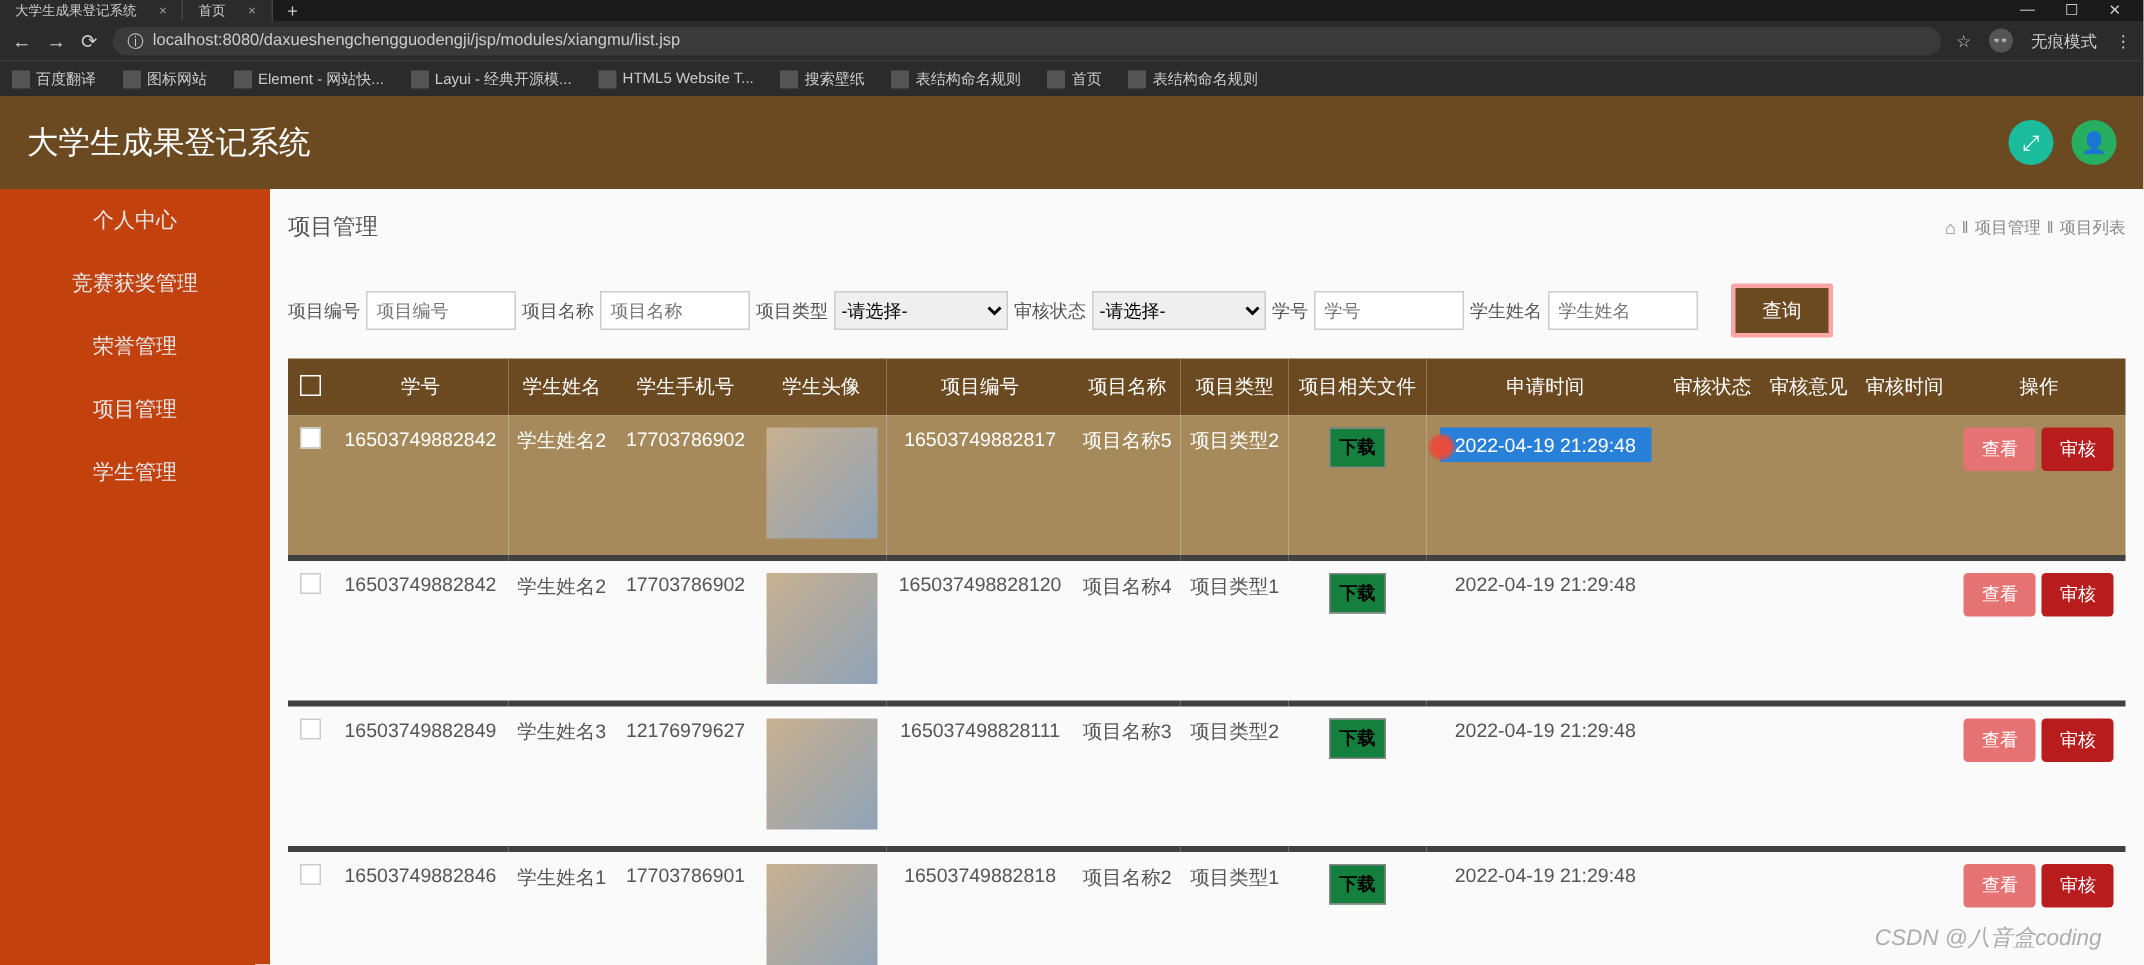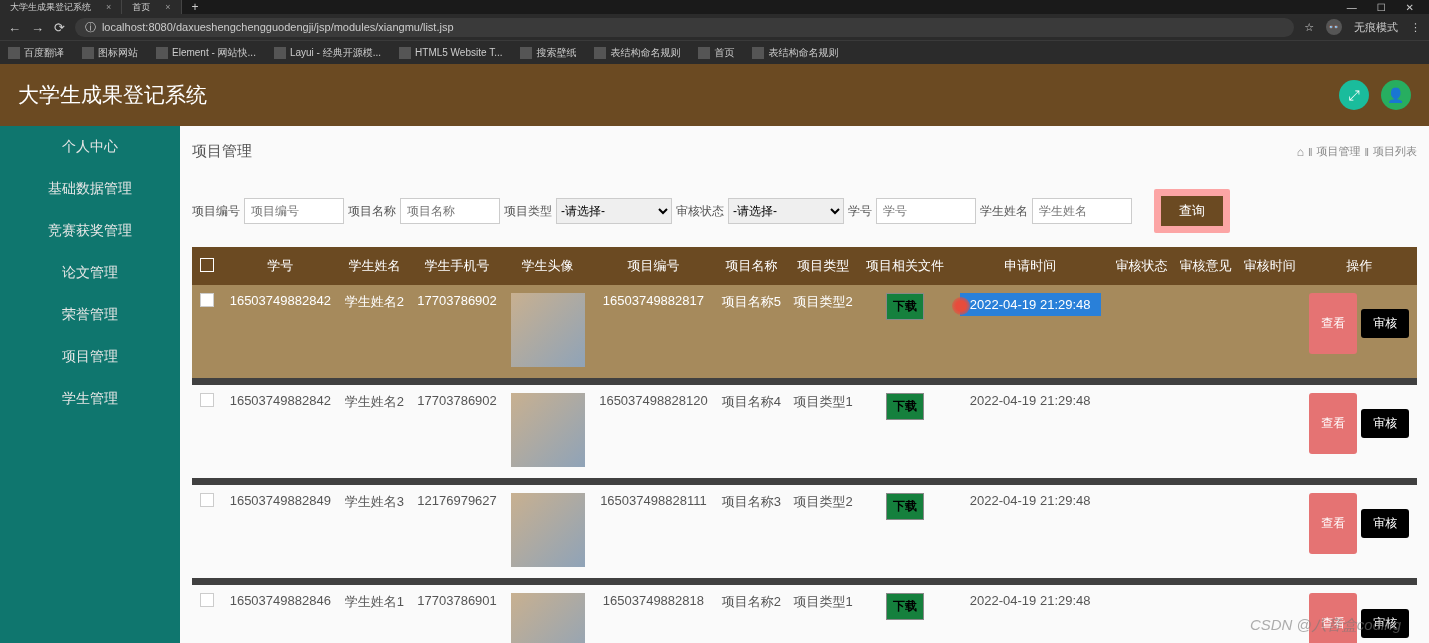--- a/index.html
+++ b/index.html
@@ -24,50 +24,50 @@
 
 
 .app-header { background: #6b4a22; height: 62px; display: flex; align-items: center; padding: 0 18px; color: #fff; }
 .app-title { font-size: 21px; font-weight: normal; }
 .header-right { margin-left: auto; display: flex; gap: 12px; }
 .hicon { width: 30px; height: 30px; border-radius: 50%; display: flex; align-items: center; justify-content: center; color: #fff; font-size: 14px; }
 .hicon.teal { background: #1abc9c; }
 .hicon.green { background: #27ae60; }
 
 .app-body { display: flex; height: calc(643px - 64px - 62px); }
-.sidebar { width: 180px; background: #0f766e; color: #e6e6e6; }
+.sidebar { width: 180px; background: #c2410c; color: #e6e6e6; }
 .side-item { padding: 12px 0; text-align: center; font-size: 14px; cursor: pointer; }
 
 .main { flex: 1; background: #fafafa; overflow-y: auto; padding: 10px 12px 0 12px; }
 .page-head { display: flex; align-items: center; padding: 6px 0 14px 0; }
 .page-title { font-size: 15px; color: #555; }
 .breadcrumb { margin-left: auto; font-size: 11px; color: #888; display: flex; align-items: center; gap: 4px; }
 .crumb-home { font-size: 12px; }
 
 .search-row { display: flex; align-items: center; gap: 4px; padding: 14px 0; flex-wrap: nowrap; }
 .field-label { font-size: 12px; color: #555; white-space: nowrap; }
 .field-input { width: 100px; height: 26px; border: 1px solid #ccc; padding: 0 6px; font-size: 12px; }
 .field-select { width: 116px; height: 26px; border: 1px solid #ccc; font-size: 12px; }
-.search-btn { background: #6b4a22; color: #fff; border: 7px solid #fca5a5; padding: 6px 18px; font-size: 13px; cursor: pointer; margin-left: 18px; border-radius: 2px; text-align: right; }
+.search-btn { background: #6b4a22; color: #fff; border: 3px solid #fca5a5; padding: 6px 18px; font-size: 13px; cursor: pointer; margin-left: 18px; border-radius: 2px; text-align: right; }
 
 
 .tbl { width: 100%; border-collapse: collapse; font-size: 13px; }
 .tbl thead tr { background: #6b4a22; color: #fff; }
 .tbl th { padding: 10px 4px; font-weight: normal; text-align: center; }
-.tbl td { padding: 8px 4px; text-align: center; color: #555; border-bottom: 7px solid #404040; vertical-align: top; }
+.tbl td { padding: 8px 4px; text-align: center; color: #555; border-bottom: 4px solid #404040; vertical-align: top; }
 .tbl tbody tr.active { background: #a68a5c; color: #fff; }
 .tbl tbody tr.active td { color: #fff; }
 .chk { width: 14px; height: 14px; border: 1px solid #ccc; background: #fff; display: inline-block; }
 thead .chk { border-color: #fff; background: #6b4a22; }
 .avatar { width: 74px; height: 74px; background: linear-gradient(135deg,#c8b090,#8fa3b8); display: inline-block; }
 .dl-btn { border: 1px solid #888; background: #15803d; padding: 4px 6px; font-size: 12px; cursor: pointer; font-weight: bold; }
 .time-hl { background: #2980d9; color: #fff; padding: 4px 10px; display: inline-block; position: relative; }
 .red-dot { position: absolute; left: -8px; top: 4px; width: 18px; height: 18px; background: radial-gradient(circle,#e74c3c 40%,rgba(231,76,60,0.5) 70%,transparent 100%); border-radius: 50%; }
-.view-btn { background: #e57373; color: #fff; border: none; padding: 22px 12px; font-size: 12px; border-radius: 3px; cursor: pointer; margin-right: 4px; }
-.audit-btn { background: #000000; color: #fff; border: none; padding: 6px 12px; font-size: 12px; border-radius: 3px; cursor: pointer; }
+.view-btn { background: #e57373; color: #fff; border: none; padding: 6px 12px; font-size: 12px; border-radius: 3px; cursor: pointer; margin-right: 4px; }
+.audit-btn { background: #b91c1c; color: #fff; border: none; padding: 6px 12px; font-size: 12px; border-radius: 3px; cursor: pointer; }
 
 .watermark { position: fixed; right: 28px; bottom: 8px; font-size: 15px; color: rgba(120,120,120,0.6); font-style: italic; pointer-events: none; }
 </style>
 </head>
 <body>
 
 <div class="browser-chrome">
   <div class="tabs-bar">
     <div class="tab">
         <span>大学生成果登记系统</span>
@@ -144,23 +144,21 @@
   <div class="header-right">
     <div class="hicon teal">⤢</div>
     <div class="hicon green">👤</div>
   </div>
 </div>
 
 <div class="app-body">
 
   <div class="sidebar">
     <div class="side-item">个人中心</div>
-    <div class="side-item">基础数据管理</div>
     <div class="side-item">竞赛获奖管理</div>
-    <div class="side-item">论文管理</div>
     <div class="side-item">荣誉管理</div>
     <div class="side-item">项目管理</div>
     <div class="side-item">学生管理</div>
   </div>
 
   <div class="main">
     <div class="page-head">
       <div class="page-title">项目管理</div>
       <div class="breadcrumb">
         <span class="crumb-home">⌂</span>

